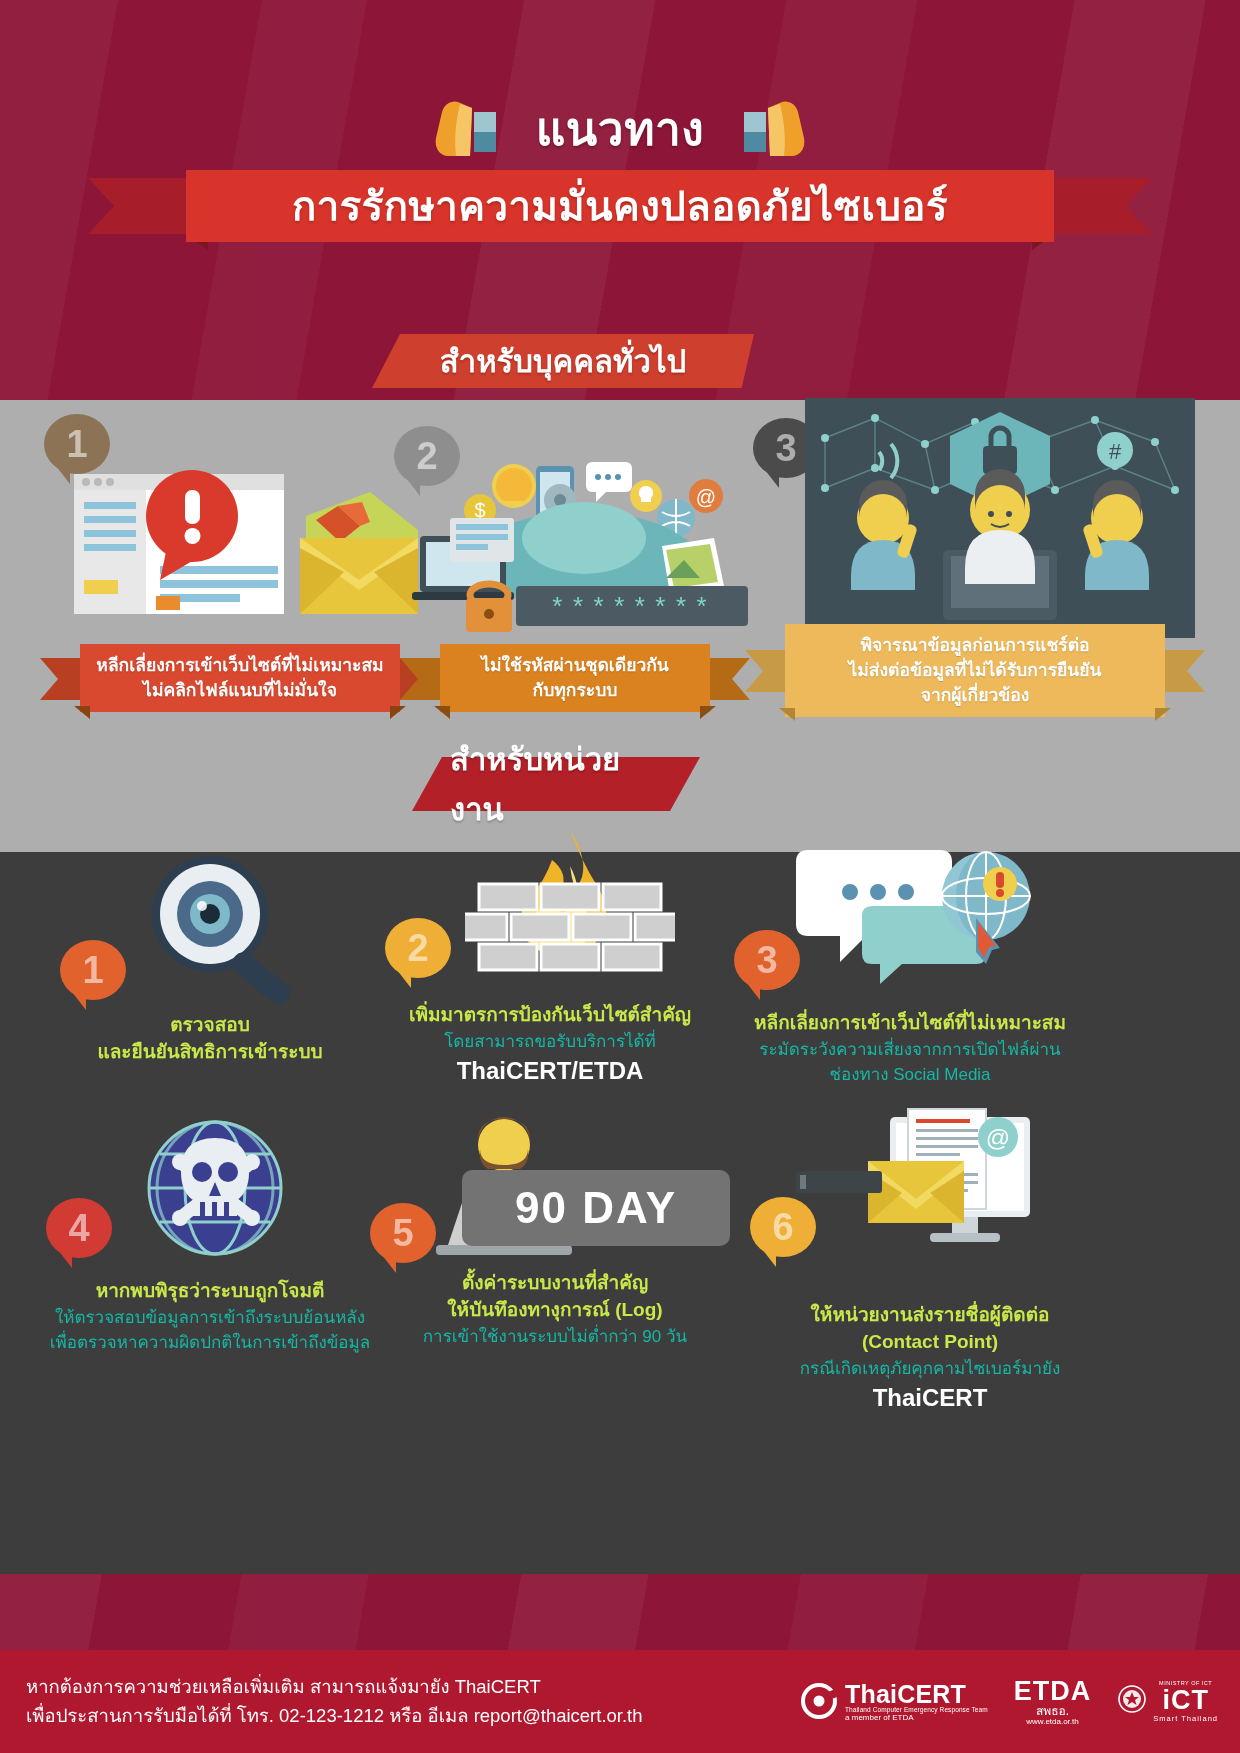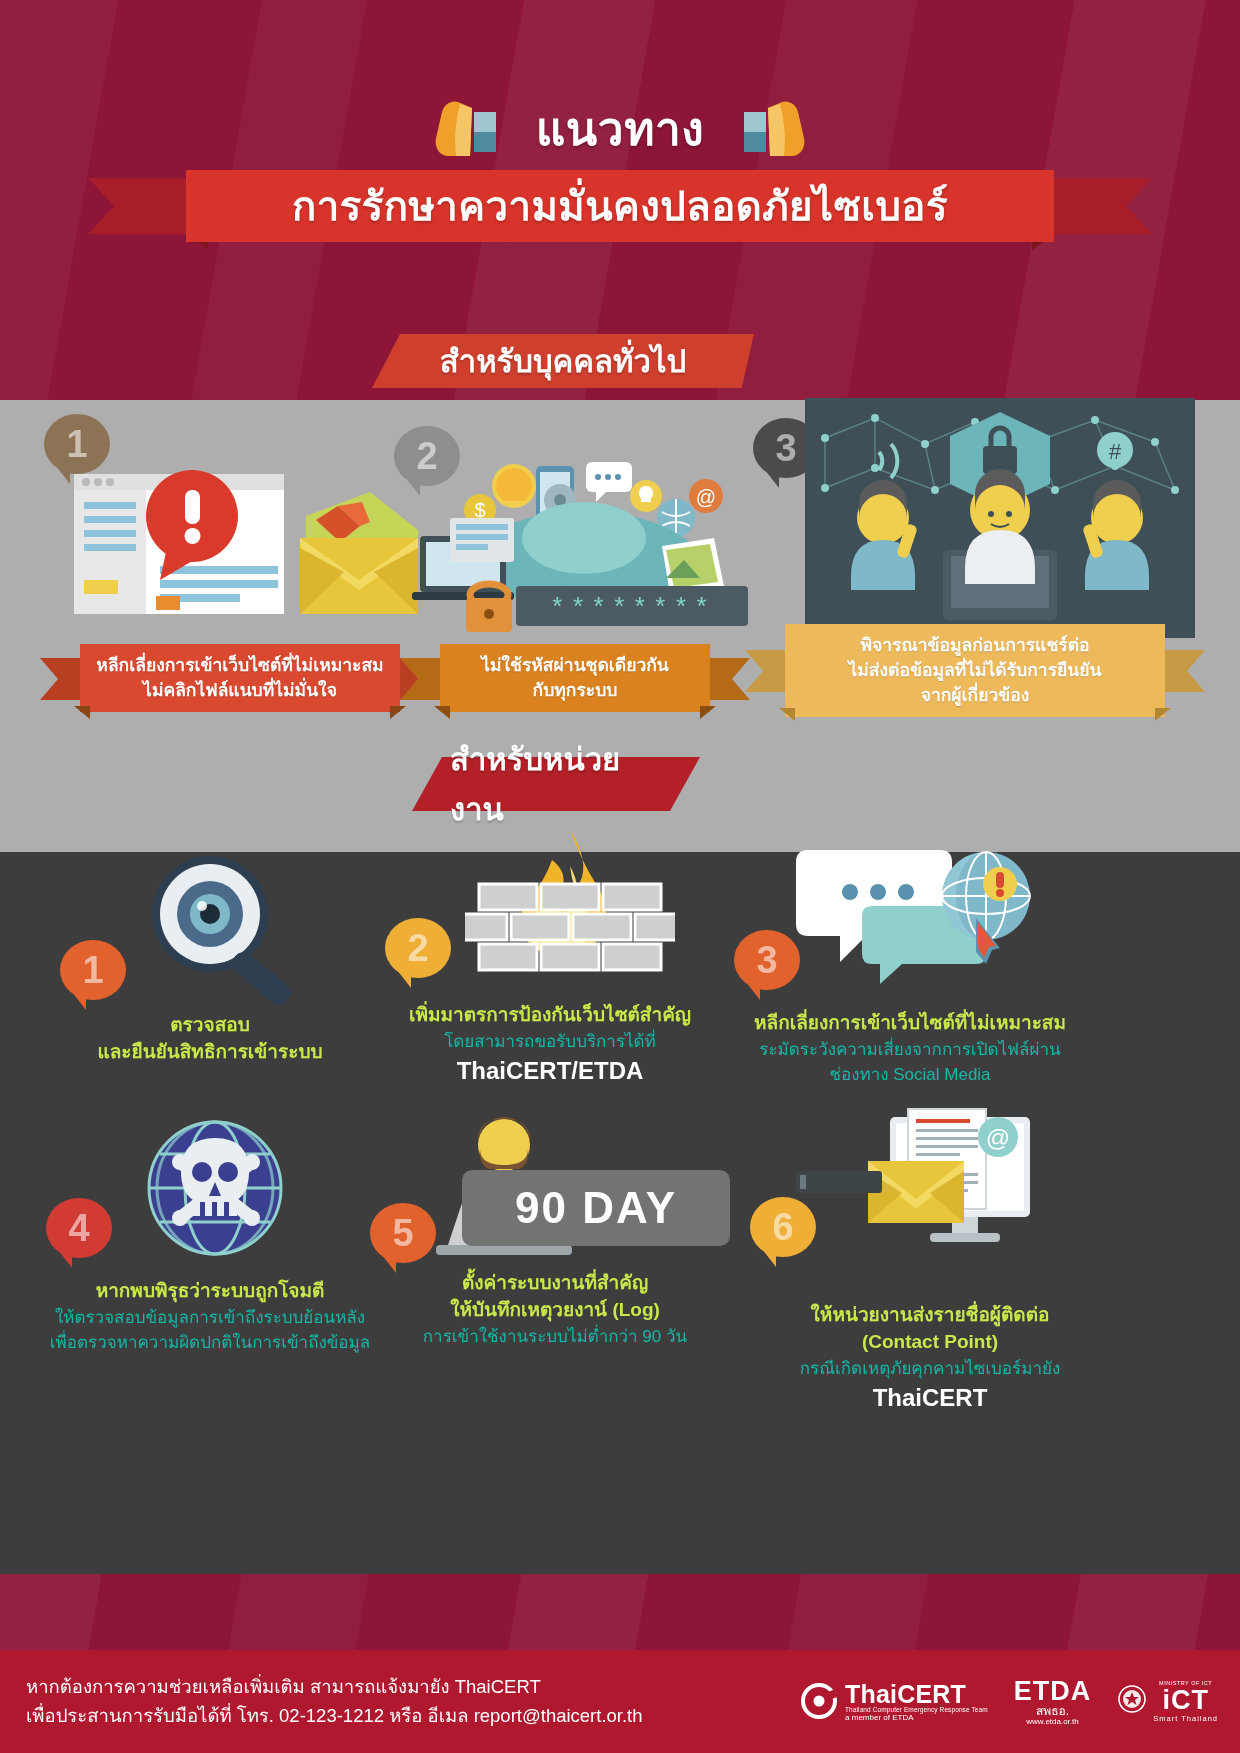--- a/index.html
+++ b/index.html
@@ -543,21 +543,21 @@
       </svg>
     </span>
     <div class="bubble b-orange" style="left:-10px; top:98px;">
       <span>5</span>
     </div>
     <div style="position:absolute; left:82px; top:40px; width:268px; height:76px; background:#737373; border-radius:10px; display:flex; align-items:center; justify-content:center;margin-top:25px;">
       <span style="color:#fff; font-size:44px; font-weight:bold; letter-spacing:2px;">90 DAY</span>
     </div>
     <div style="position:absolute; left:0; top:165px; width:350px;">
       <div class="o-title">ตั้งค่าระบบงานที่สำคัญ</div>
-      <div class="o-title">ให้บันทึกเหตุวยงาน์ (Log)</div>
+      <div class="o-title">ให้บันทึองทางุการณ์ (Log)</div>
       <div class="o-sub">การเข้าใช้งานระบบไม่ต่ำกว่า  90  วัน</div>
     </div>
   </div>
 
   <div class="o-item" style="left:730px; top:1105px; width:400px;">
     <span>
       <svg style="position:absolute;left:60px;top:0px;" width="270" height="160" viewBox="0 0 270 160">
         <rect x="100" y="12" width="140" height="100" rx="5" fill="#e8eef2"></rect>
         <rect x="106" y="18" width="128" height="88" fill="#fff"></rect>
         <rect x="162" y="112" width="26" height="18" fill="#cfd6da"></rect>

